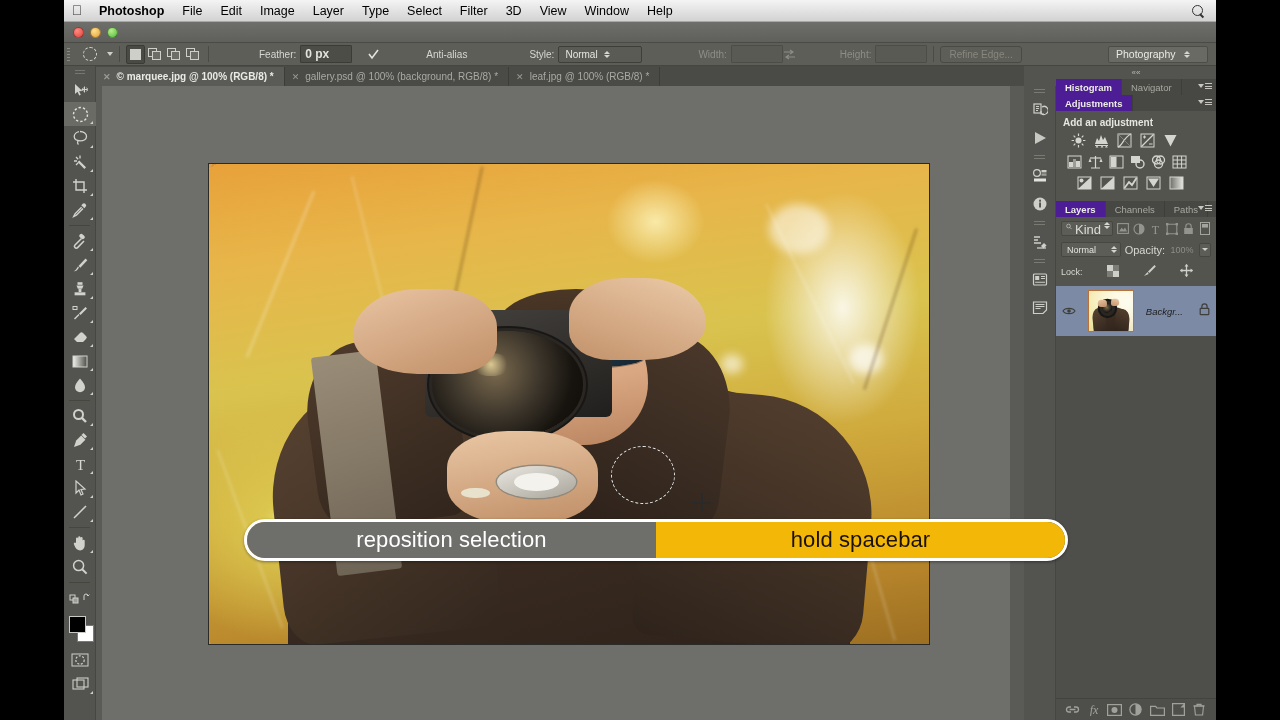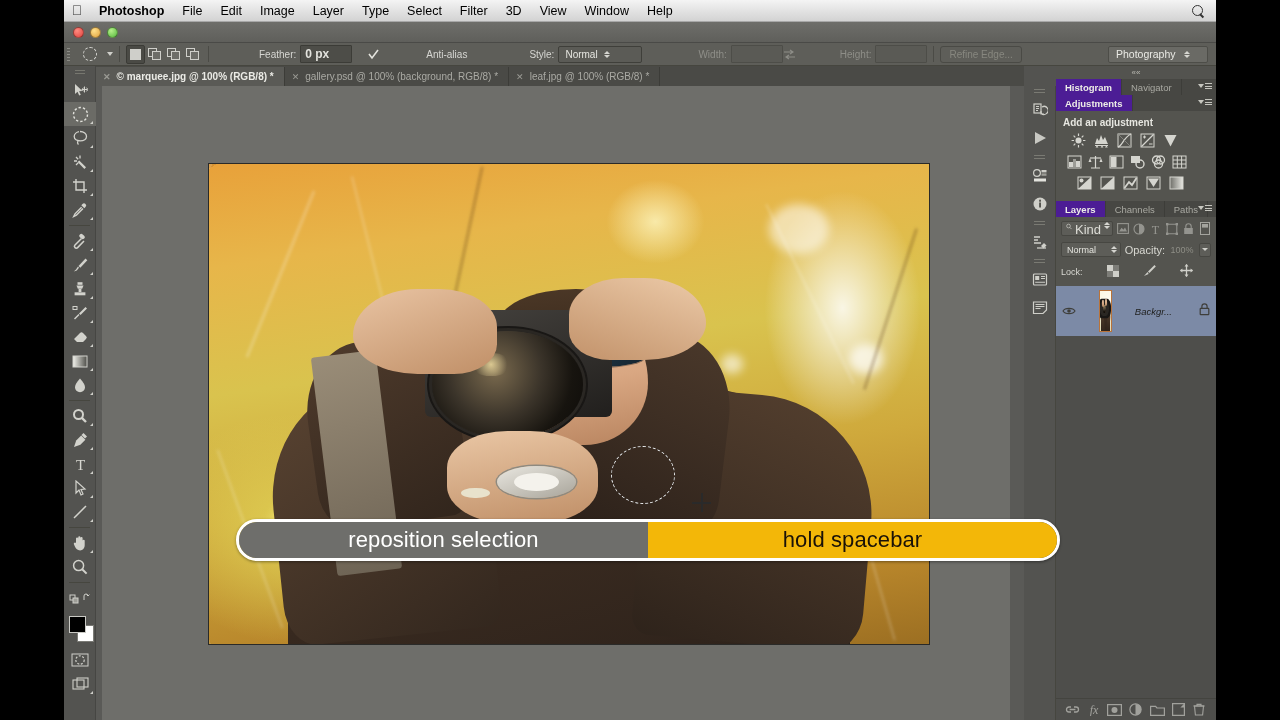--- a/index.html
+++ b/index.html
@@ -197,21 +197,21 @@
   .crosshair i.v{left:9px;top:0;width:1.5px;height:19px;}
 
   
   .hud{ position:absolute; left:612px; top:356px; width:74px;
     background:#3b3a36; border:1px solid #1f1e1b; border-radius:2px;
     padding:3px 5px; color:#f0efe8; font-size:9px; line-height:11.5px;
     font-family:"Liberation Sans", sans-serif;}
   .hud div{white-space:nowrap;}
 
   
-  .banner{ position:absolute; left:236px; top:519px; width:824px; height:42px;
+  .banner{ position:absolute; left:244px; top:519px; width:824px; height:42px;
     border:3px solid #ffffff; border-radius:21px; overflow:hidden; display:flex;
     box-shadow:0 1px 3px rgba(0,0,0,.4);}
   .banner .half{flex:1;display:flex;align-items:center;justify-content:center;}
   .banner .left{background:#6e6e6b;color:#ffffff;}
   .banner .right{background:#f3b708;color:#1a1208;}
   .banner span{font-size:22px;letter-spacing:.1px;}
 
   
   .icondock{ position:absolute; left:960px; top:20px; width:32px; height:656px;
     background:#535350; border-right:1px solid #46463f;}
@@ -247,21 +247,21 @@
     display:flex;align-items:center;justify-content:space-between;padding:0 3px 0 5px;
     color:#e4e4de;font-size:9px;}
   .opa-lbl{font-size:11px;color:#d8d8d2;}
   .opa-val{background:#54544f;width:26px;height:14px;font-size:9px;color:#8e8e86;
     display:flex;align-items:center;justify-content:center;}
   .mini-sq{width:12px;height:14px;background:#5d5d58;border:1px solid #474742;border-radius:2px;
     display:flex;align-items:center;justify-content:center;}
   .lockrow{display:flex;align-items:center;gap:24px;padding:3px 5px 5px;}
   .lockrow .lk{font-size:9px;color:#d8d8d2;}
   .lyrlist{background:#54544f;}
-  .lyrow{height:50px;display:flex;align-items:center;gap:23px;padding:0 6px;background:#7c8aa6;}
+  .lyrow{height:50px;display:flex;align-items:center;gap:12px;padding:0 6px;background:#7c8aa6;}
   .eye{width:16px;display:flex;justify-content:center;}
   .lthumb{width:66px;height:42px;border:1px solid #b8733a;overflow:hidden;position:relative;}
   .lthumb .photo{transform:scale(1.02);}
   .lname{flex:1;font-size:9.5px;color:#1e1e1c;font-style:italic;text-align:right;padding-right:4px;}
   .lyr-bottom{position:absolute;left:0;bottom:0;width:160px;height:22px;background:#4e4e4b;
     border-top:1px solid #44443f;display:flex;align-items:center;justify-content:space-around;padding:0 6px;}
   .lb{width:16px;height:16px;display:flex;align-items:center;justify-content:center;opacity:.62;}
 </style>
 </head>
 <body>

